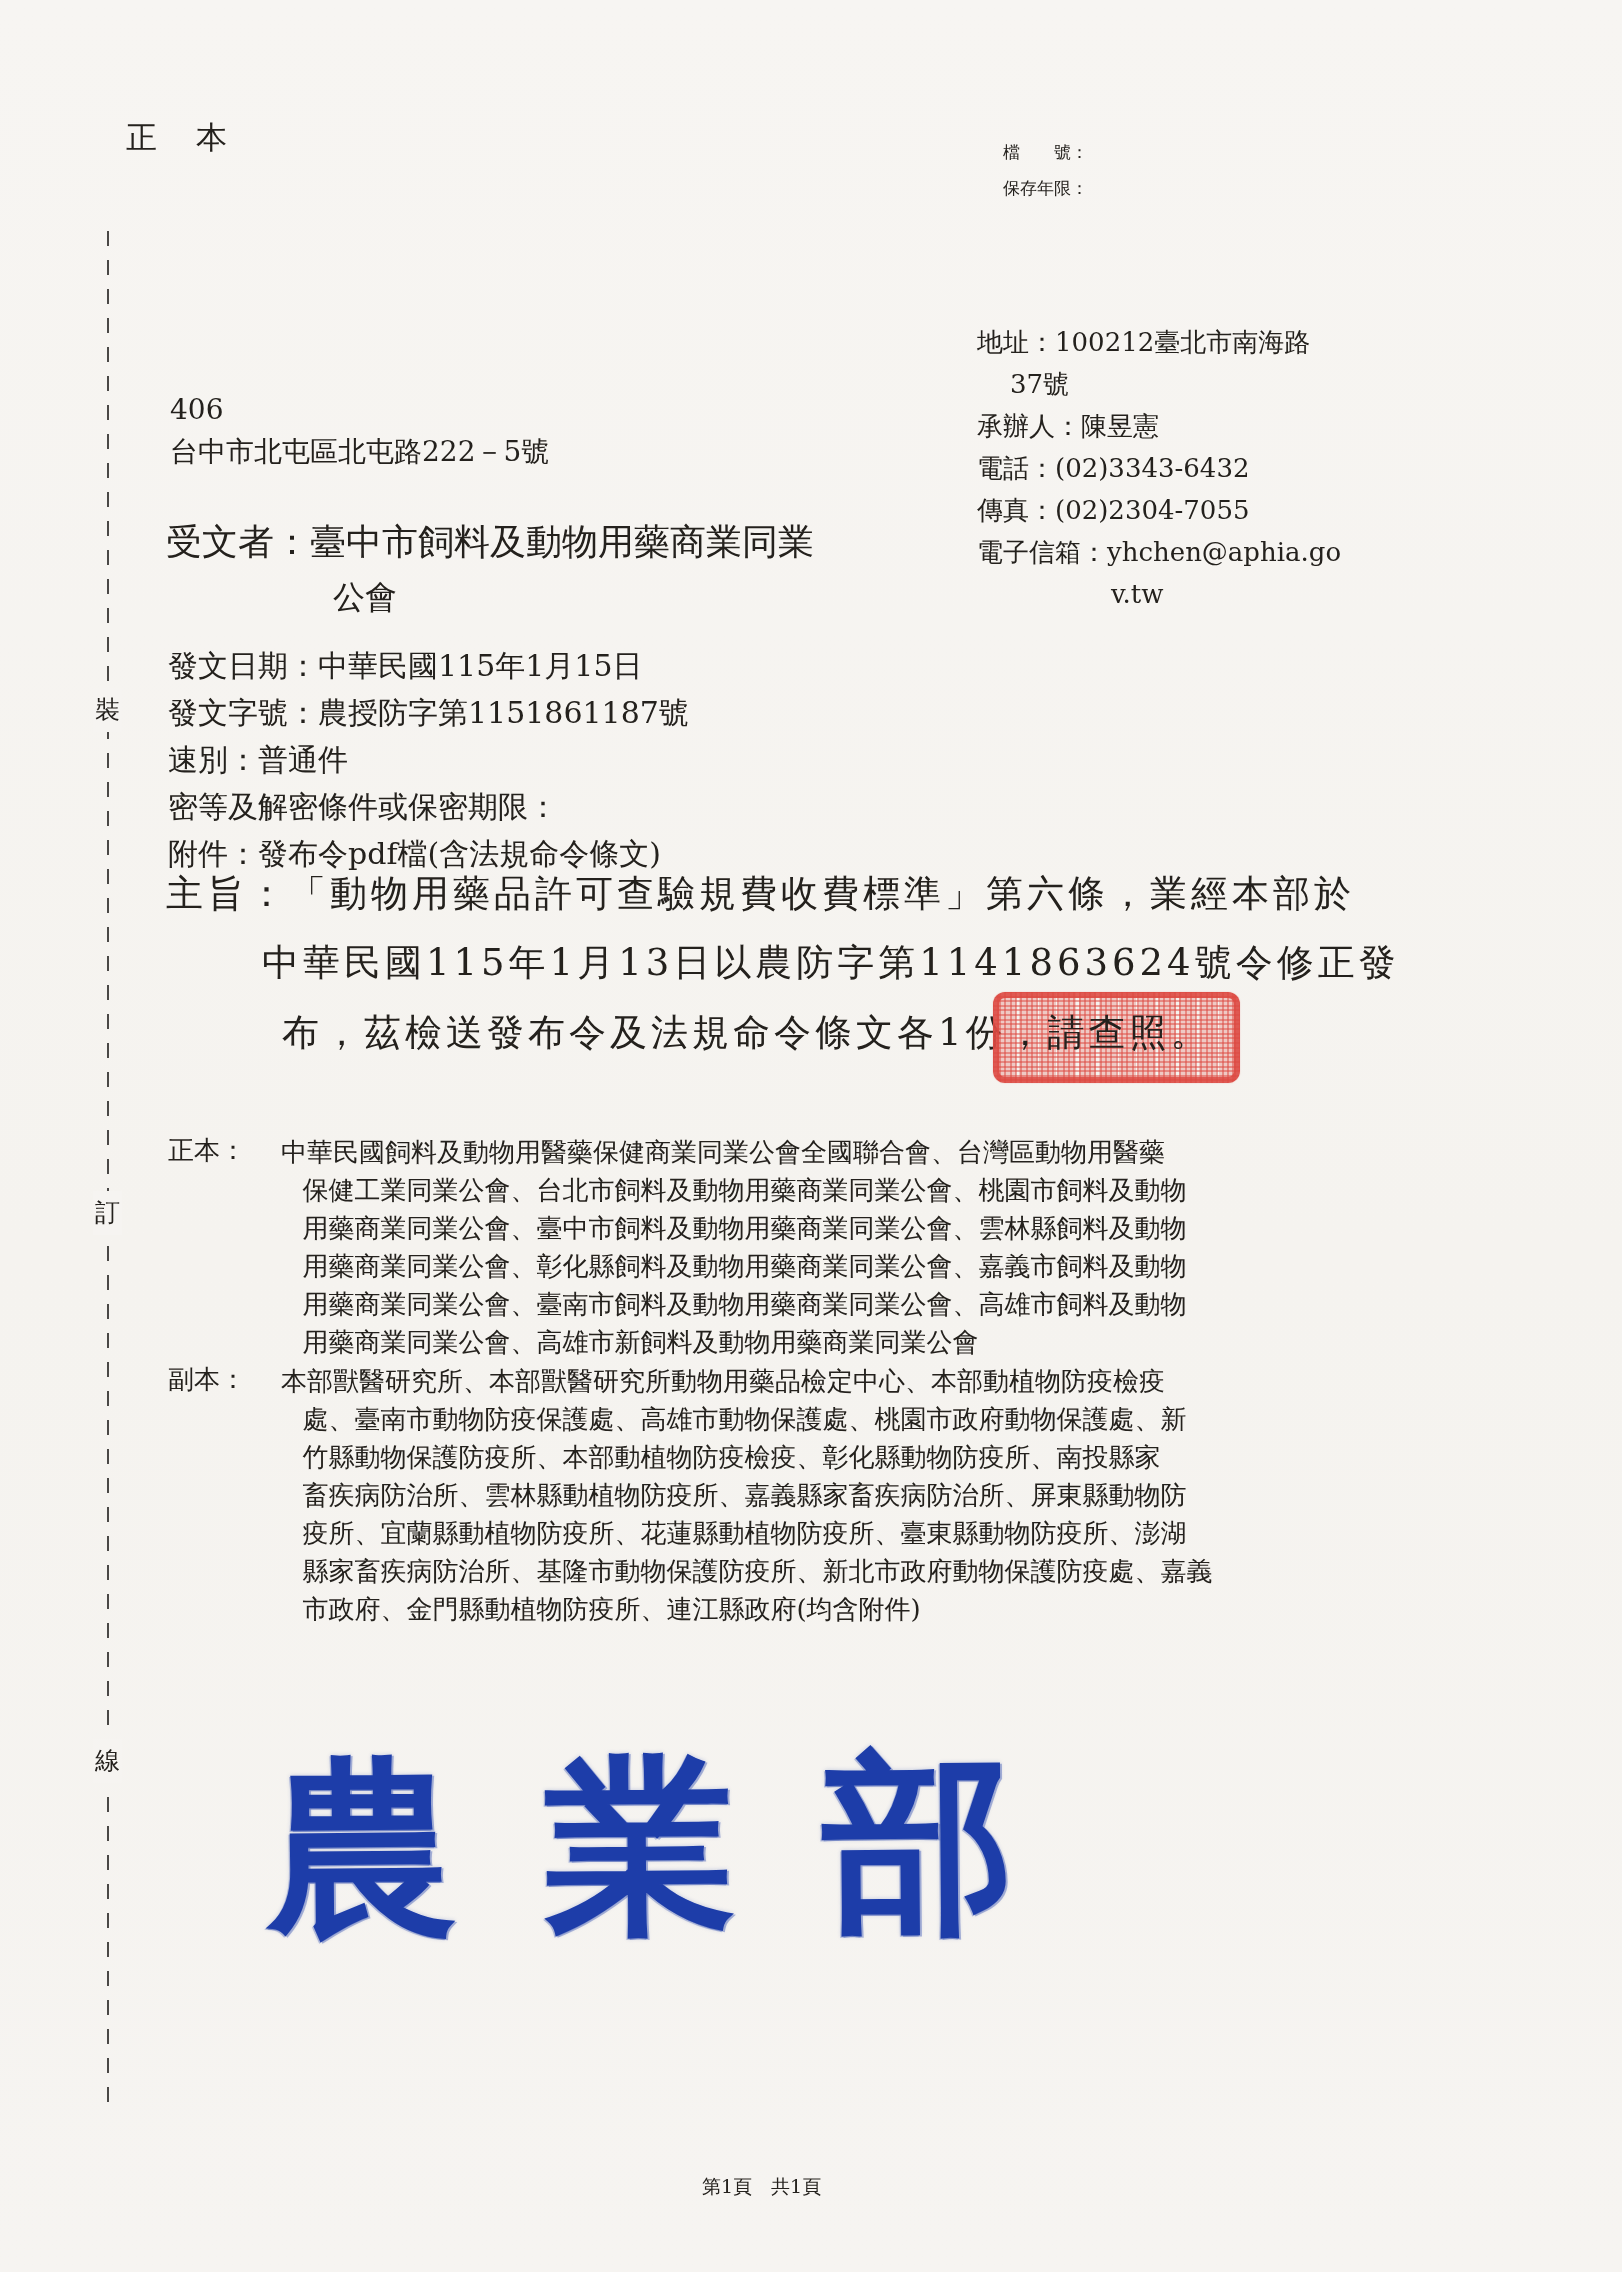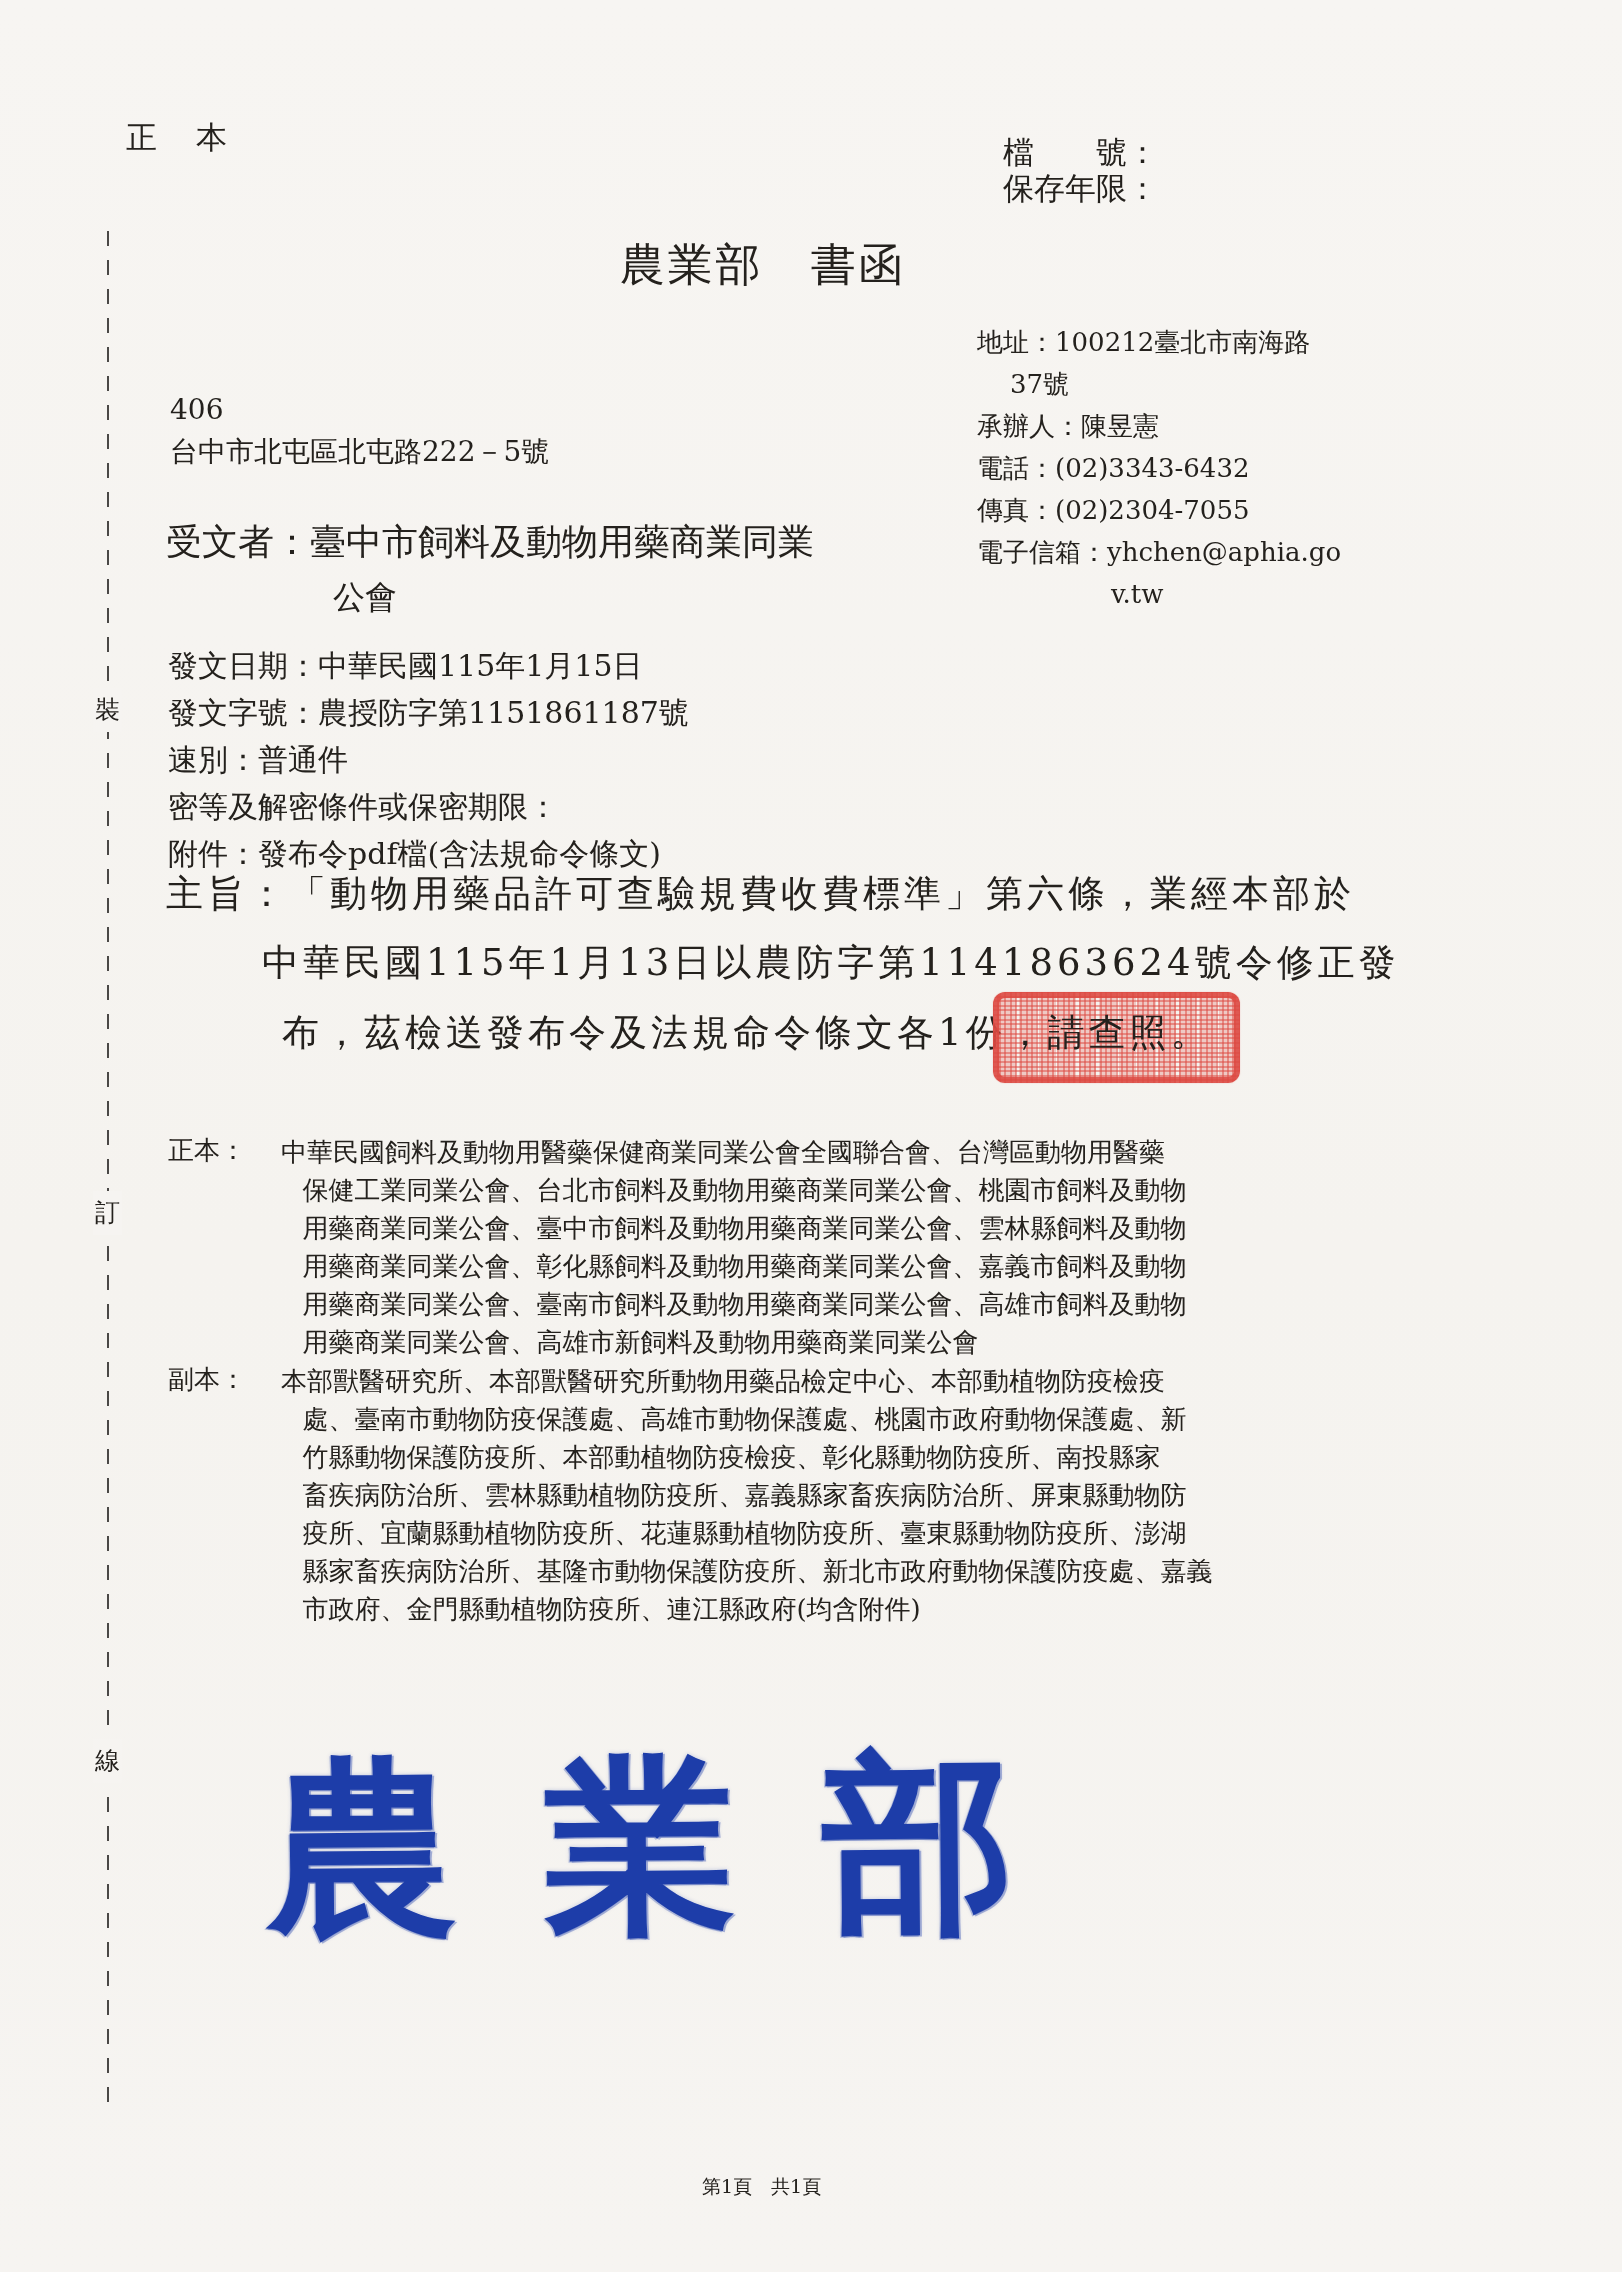--- a/index.html
+++ b/index.html
@@ -9,21 +9,21 @@
     margin: 0 auto;
     background: linear-gradient(180deg, #f7f5f2 0%, #f5f3ef 55%, #f6f4f1 100%);
     color: #24211d;
     font-family: "DejaVu Serif", "Liberation Serif", serif;
     overflow: hidden;
   }
   .abs { position: absolute; white-space: nowrap; }
 
   
   .copy-type { left: 126px; top: 117px; font-size: 31px; letter-spacing: 4px; }
-  .file-block { left: 1003px; top: 134px; font-size: 31px; line-height: 36px; }
+  .file-block { left: 1003px; top: 134px; font-size: 17px; line-height: 36px; }
 
   
   .doc-title { left: 620px; top: 235px; font-size: 45px; letter-spacing: 2.7px; }
 
   
   .contact { left: 977px; top: 321px; font-size: 26px; line-height: 42px; }
   .contact .indent-addr { padding-left: 33px; }
   .contact .indent-mail { padding-left: 134px; }
 
   
@@ -101,21 +101,20 @@
   <span class="bind-char bind-zhuang">裝</span>
   <span class="bind-char bind-ding">訂</span>
   <span class="bind-char bind-xian">線</span>
 
   <div class="abs copy-type">正　本</div>
   <div class="abs file-block">
     <div>檔　　號：</div>
     <div>保存年限：</div>
   </div>
 
-  <div class="abs doc-title">農業部　書函</div>
 
   <div class="abs contact">
     <div>地址：100212臺北市南海路</div>
     <div class="indent-addr">37號</div>
     <div>承辦人：陳昱憲</div>
     <div>電話：(02)3343-6432</div>
     <div>傳真：(02)2304-7055</div>
     <div>電子信箱：yhchen@aphia.go</div>
     <div class="indent-mail">v.tw</div>
   </div>

